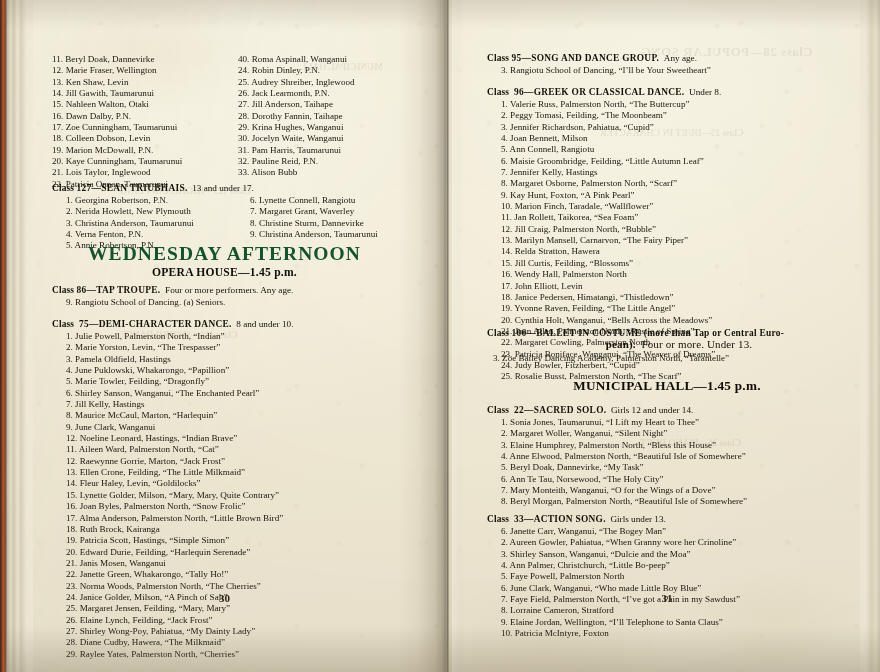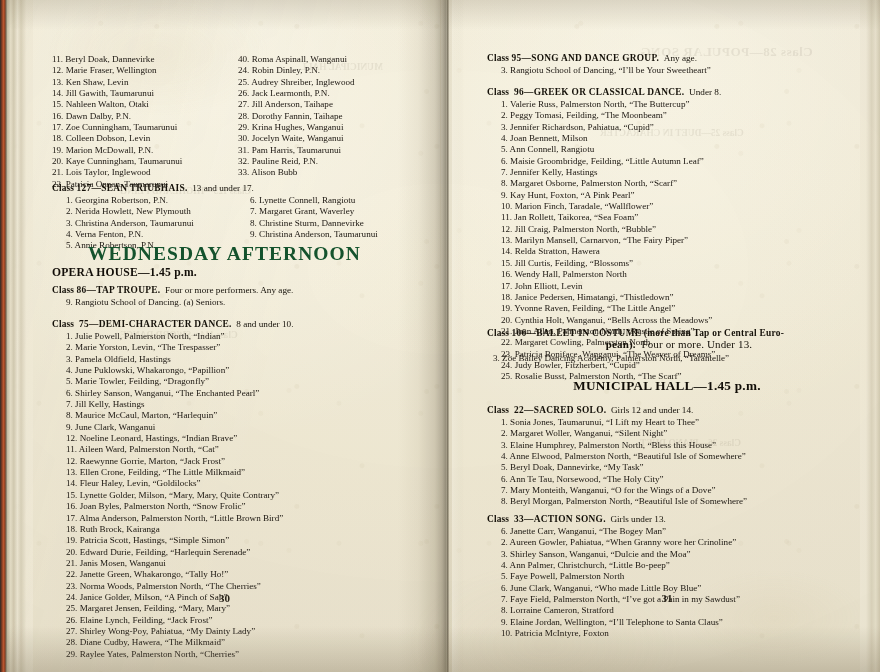--- a/index.html
+++ b/index.html
@@ -164,20 +164,21 @@
   
   .session-title {
     text-align: center;
     font-weight: bold;
     font-size: 19.5px;
     letter-spacing: .055em;
     line-height: 22px;
     color: #14532d;
   }
   .venue-title {
+    text-align: center;
     font-weight: bold;
     font-size: 11.6px;
     letter-spacing: .02em;
     line-height: 14px;
     margin-top: 1px;
     color: #120e08;
   }
   .venue-title-solo {
     text-align: center;
     font-weight: bold;

